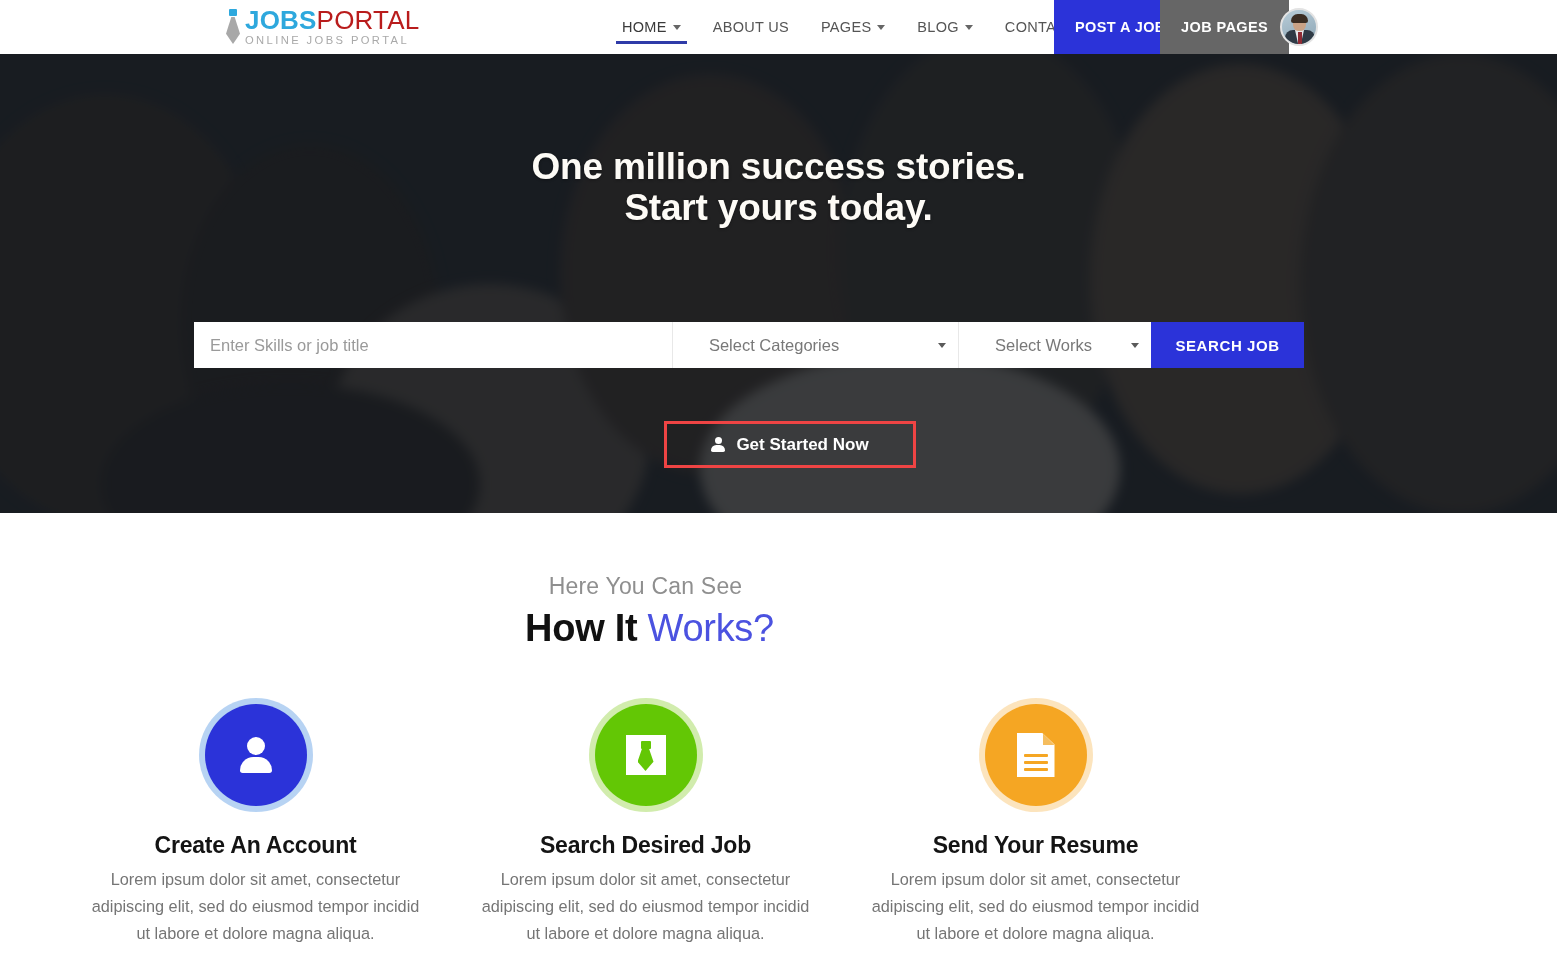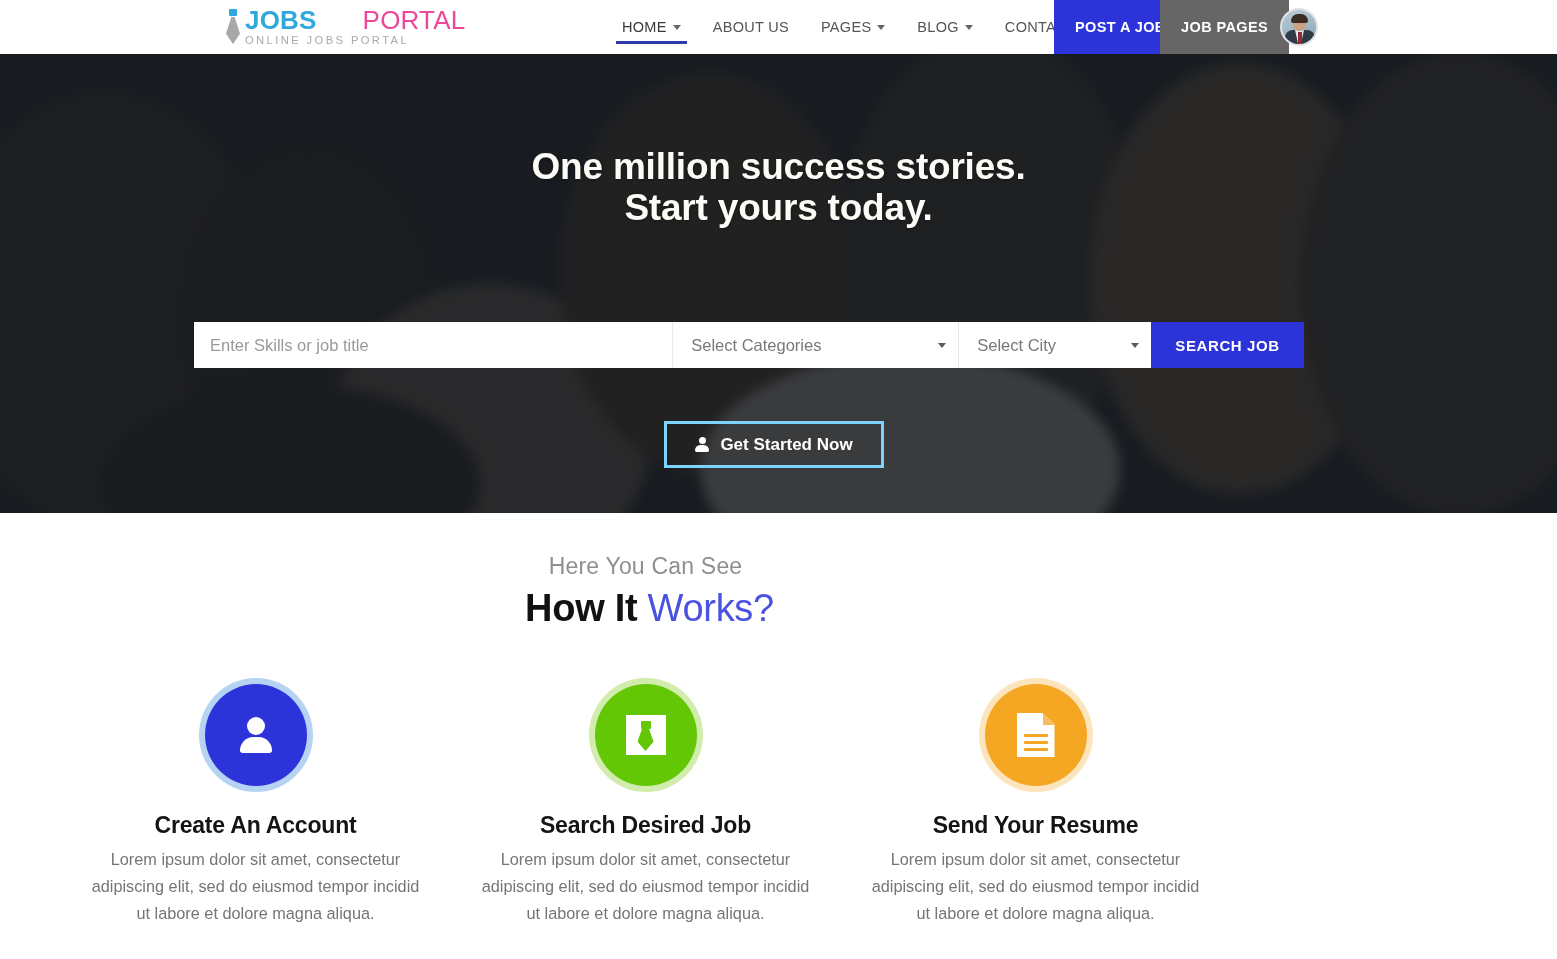--- a/index.html
+++ b/index.html
@@ -52,21 +52,21 @@
     clip-path: polygon(38% 0%, 62% 0%, 100% 62%, 50% 100%, 0% 62%);
   }
   .logo-text { line-height: 1; }
   .logo-line1 {
     font-size: 26px;
     font-weight: bold;
     letter-spacing: 0.2px;
     line-height: 26px;
   }
   .logo-jobs { color: #2ea8dd; }
-  .logo-portal { color: #ec4899; font-weight: 500; margin-left: 46px; }
+  .logo-portal { color: #b91c1c; font-weight: 500; }
   .logo-line2 {
     font-size: 11.2px;
     color: #a9a9a9;
     letter-spacing: 2.4px;
     font-weight: 500;
     margin-top: 2px;
   }
 
   .nav {
     position: absolute;
@@ -223,21 +223,21 @@
     border: 0;
     outline: none;
     font-family: "Liberation Sans", sans-serif;
   }
   .search-field::placeholder { color: #9a9a9a; }
   .select-box {
     background: #ffffff;
     display: flex;
     align-items: center;
     justify-content: space-between;
-    padding: 0 12px 0 18px;
+    padding: 0 12px 0 36px;
     font-size: 16.5px;
     color: #787878;
     cursor: pointer;
     border-left: 1px solid #e8e8e8;
     position: relative;
   }
   .select-box.cat { width: 291px; }
   .select-box.city { width: 196px; }
   .sel-caret {
     width: 0; height: 0;
@@ -257,23 +257,23 @@
     justify-content: center;
     cursor: pointer;
     border: 0;
     font-family: "Liberation Sans", sans-serif;
   }
 
   .get-started {
     position: absolute;
     left: 664px;
     top: 367px;
-    width: 220px;
+    width: 252px;
     height: 47px;
-    border: 3px solid #7dd3fc;
+    border: 3px solid #ef4444;
     background: transparent;
     color: #ffffff;
     font-size: 17px;
     font-weight: bold;
     display: flex;
     align-items: center;
     justify-content: center;
     gap: 11px;
     cursor: pointer;
     z-index: 6;
@@ -296,21 +296,21 @@
     width: 14px; height: 7px;
     border-radius: 6px 6px 2px 2px;
     background: #fff;
   }
 
   
   .works {
     position: relative;
     width: 1291px;
     background: #ffffff;
-    padding-top: 40px;
+    padding-top: 60px;
   }
   .sec-sub {
     text-align: center;
     font-size: 23px;
     color: #8f8f8f;
     letter-spacing: 0.2px;
     font-weight: 400;
   }
   .sec-title {
     text-align: center;
@@ -459,21 +459,21 @@
     </div>
   </div>
 
   <div class="search-bar">
     <input class="search-field" type="text" placeholder="Enter Skills or job title" style="">
     <div class="select-box cat">
       <span>Select Categories</span>
       <span class="sel-caret"></span>
     </div>
     <div class="select-box city">
-      <span>Select City</span>
+      <span>Select Works</span>
       <span class="sel-caret"></span>
     </div>
     <button class="search-btn">SEARCH JOB</button>
   </div>
 
   <div class="get-started">
     <span class="gs-user"></span>
     <span>Get Started Now</span>
   </div>
 </div>

